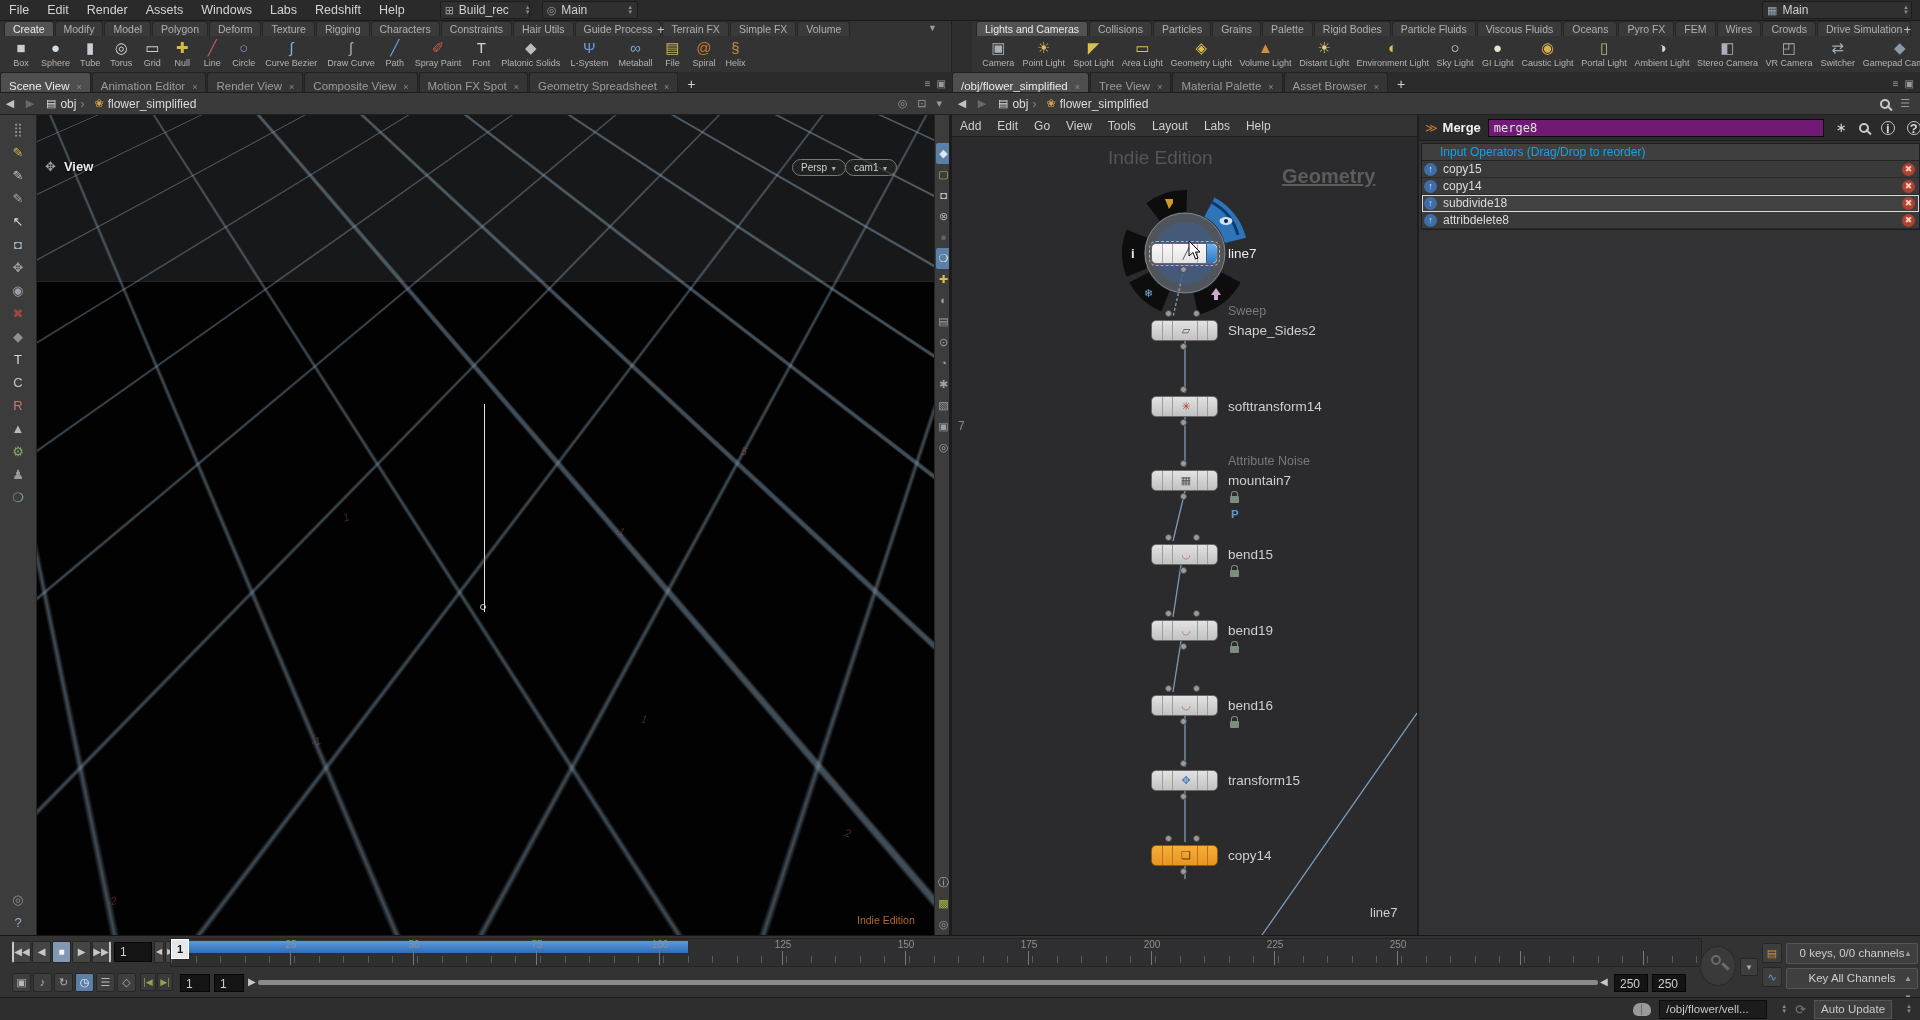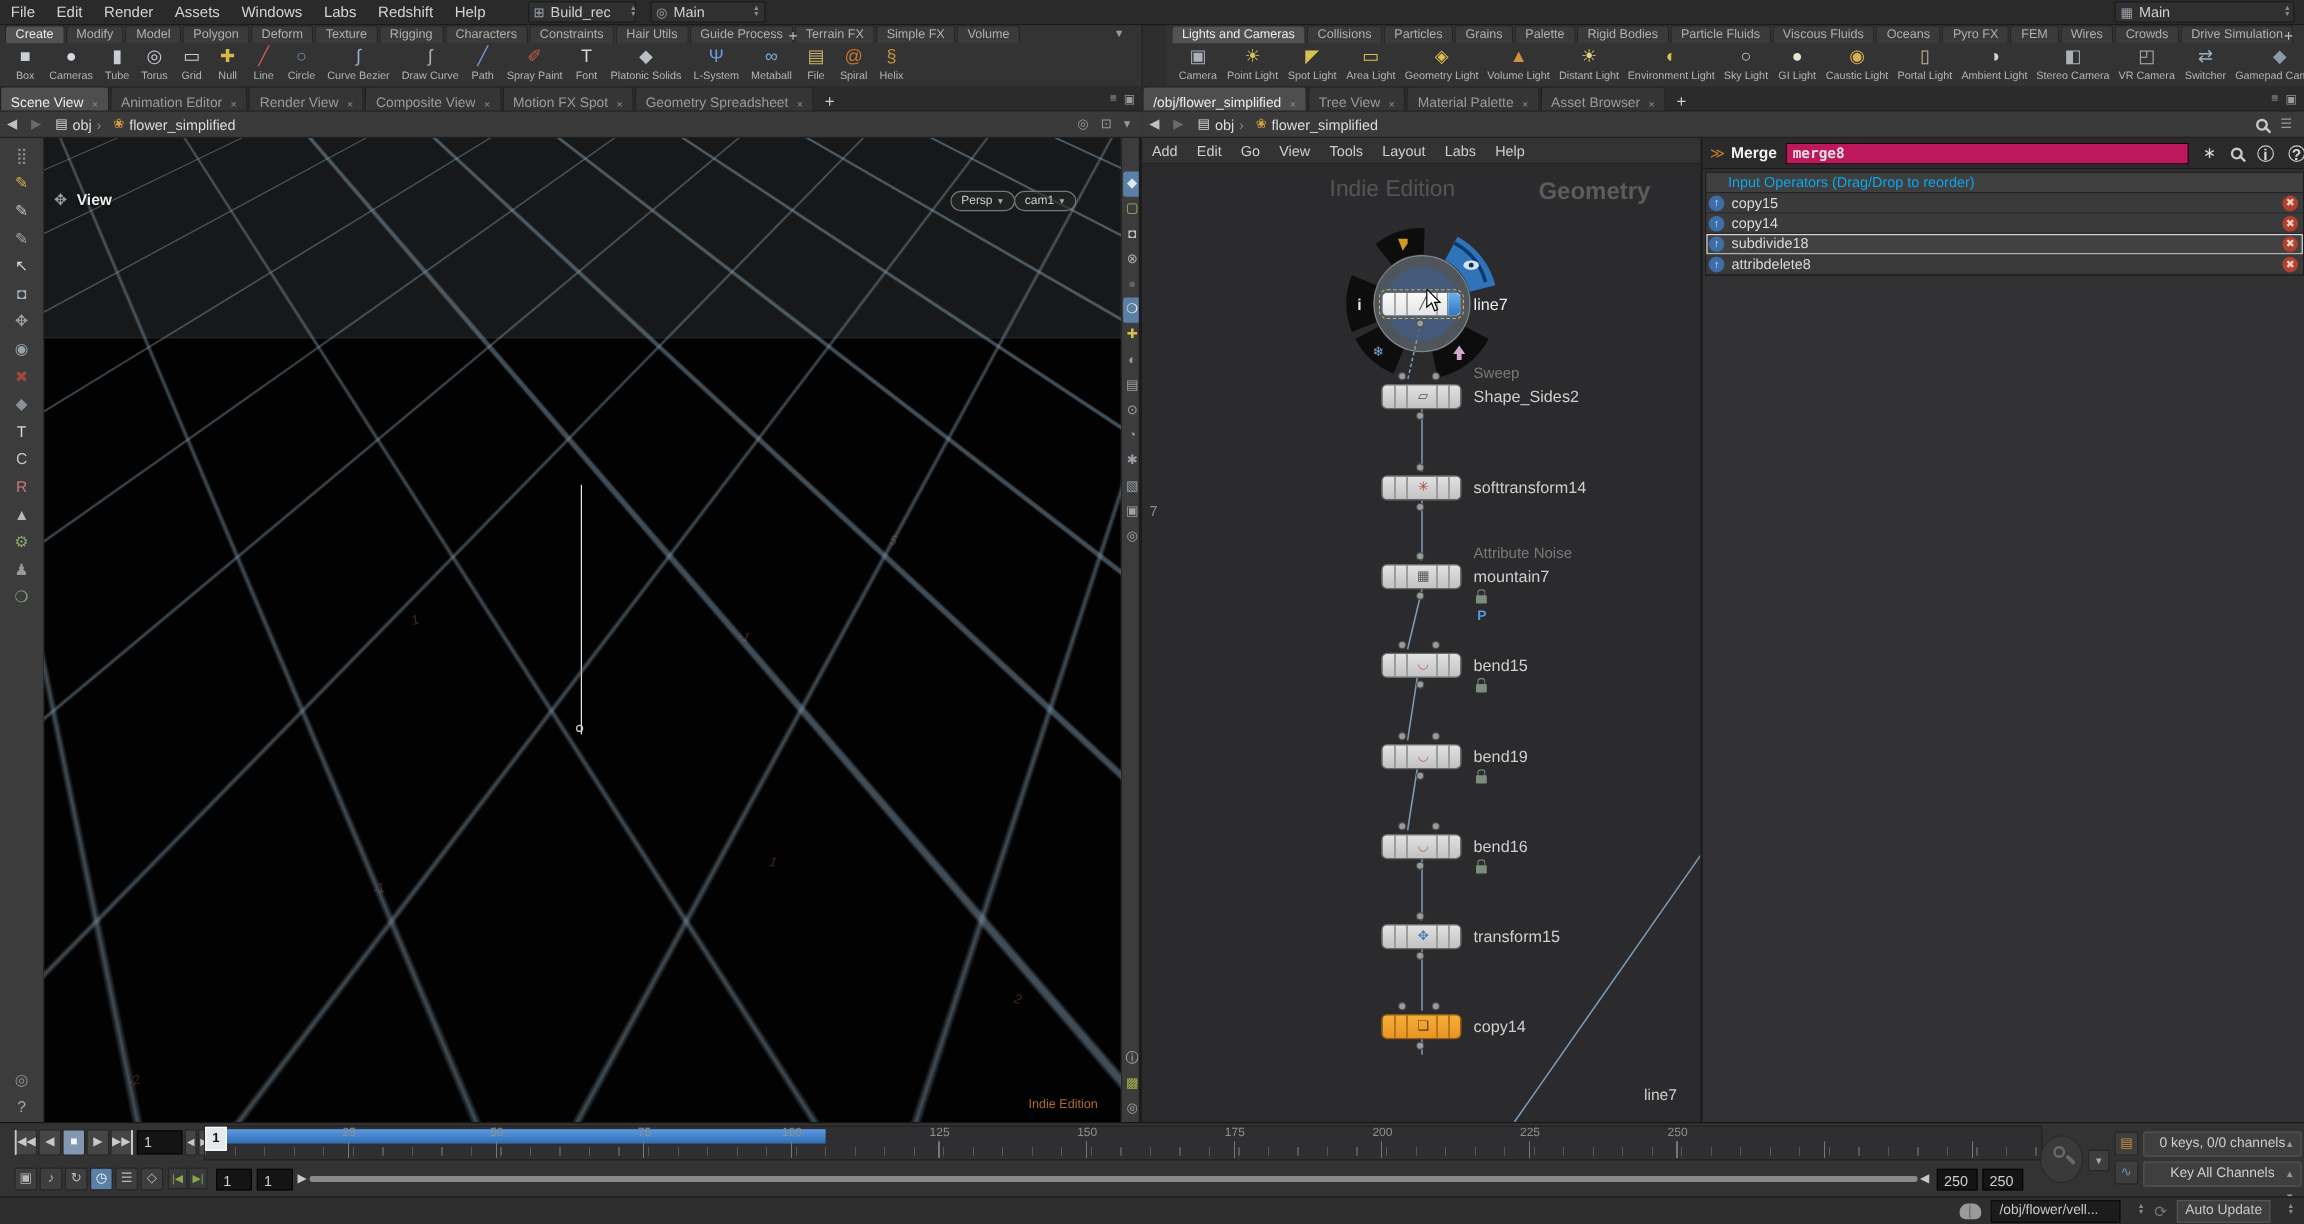--- a/index.html
+++ b/index.html
@@ -80,21 +80,21 @@
   .vsplit{position:absolute;left:949px;top:115px;width:3px;height:820px;background:#1c1c1c;cursor:ew-resize;}
 
   
   .rightpane{position:absolute;left:952px;top:115px;width:968px;height:820px;background:#2c2c2e;}
   .netmenu{position:absolute;left:0;top:0;width:968px;height:22px;background:#333;border-bottom:1px solid #1e1e1e;display:flex;align-items:center;}
   .netmenu .mi{padding:0 8px;font-size:12px;color:#cfcfcf;}
   .netmenu .icons{margin-left:auto;display:flex;gap:9px;align-items:center;padding-right:10px;}
   .netmenu .icons .ic{font-size:12px;}
   .netcanvas{position:absolute;left:0;top:22px;width:465px;height:798px;background:#2b2b2d;overflow:hidden;}
   .wm1{position:absolute;left:156px;top:10px;font-size:19px;color:#555;}
-  .wm2{position:absolute;left:330px;top:12px;font-size:20px;font-weight:bold;color:#5c5c5c;}
+  .wm2{position:absolute;left:330px;top:28px;font-size:20px;font-weight:bold;color:#5c5c5c;text-decoration:underline;}
   .edge7{position:absolute;left:6px;top:282px;color:#8a8a8a;font-size:12px;}
   .botlabel{position:absolute;left:418px;top:768px;color:#cfcfcf;font-size:13px;}
   svg.wires,svg.radial{position:absolute;left:0;top:0;}
   .node{position:absolute;left:199px;width:266px;height:21px;}
   .nbox{position:absolute;left:0;top:0;width:67px;height:21px;background:linear-gradient(#e2e2e2,#c6c6c6);border:1px solid #6a6a6a;border-radius:5px;
     background-image:linear-gradient(90deg,transparent 0 10px,#9c9c9c 10px 11px,transparent 11px 20px,#9c9c9c 20px 21px,transparent 21px 45px,#9c9c9c 45px 46px,transparent 46px 55px,#9c9c9c 55px 56px,transparent 56px),linear-gradient(#e2e2e2,#c2c2c2);}
   .node.sel .nbox{background-image:linear-gradient(90deg,transparent 0 10px,#aaa 10px 11px,transparent 11px 20px,#aaa 20px 21px,transparent 21px 45px,#aaa 45px 46px,transparent 46px),linear-gradient(#fafafa,#e4e4e4);outline:1px dashed #c8b468;outline-offset:1px;}
   .node.orange .nbox{background-image:linear-gradient(90deg,transparent 0 10px,#b8741a 10px 11px,transparent 11px 20px,#b8741a 20px 21px,transparent 21px 45px,#b8741a 45px 46px,transparent 46px 55px,#b8741a 55px 56px,transparent 56px),linear-gradient(#f6ae38,#e89422);border-color:#8a5a10;}
   .nflag{position:absolute;right:0;top:0;width:11px;height:19px;background:linear-gradient(#6ab2ee,#2f77c0);border-left:1px solid #3a5a7a;border-radius:0 5px 5px 0;display:none;}
   .node.sel .nflag{display:block;}
@@ -109,21 +109,21 @@
   .lock{width:9px;height:7px;background:#7d8d7d;border-radius:1px;position:relative;}
   .lock::before{content:"";position:absolute;width:5px;height:5px;border:1.5px solid #7d8d7d;border-bottom:none;border-radius:3px 3px 0 0;top:-5px;left:1px;}
   .nbadge{position:absolute;left:80px;top:38px;color:#5a9ad8;font-size:11.5px;font-weight:bold;}
   .cursor{position:absolute;left:236px;top:104px;}
 
   
   .parampane{position:absolute;left:465px;top:0;width:503px;height:820px;background:#323234;border-left:2px solid #1e1e1e;}
   .phead{position:absolute;left:0;top:0;width:503px;height:26px;background:#2a2a2a;display:flex;align-items:center;border-bottom:1px solid #1c1c1c;}
   .phead .nicn{font-size:12px;color:#c87830;margin:0 5px 0 6px;}
   .phead .ptype{font-weight:bold;color:#f0f0f0;font-size:13px;margin-right:7px;}
-  .pname{width:336px;height:18px;background:#be185d;border:1px solid #0a0a0a;color:#e0e0e0;font-family:"DejaVu Sans Mono",monospace;font-size:12px;line-height:17px;padding:0 5px;font-weight:bold;}
+  .pname{width:336px;height:18px;background:#701a75;border:1px solid #0a0a0a;color:#e0e0e0;font-family:"DejaVu Sans Mono",monospace;font-size:12px;line-height:17px;padding:0 5px;}
   .phead .hic{margin-left:12px;color:#d8d8d8;font-size:13px;}
   .circ{display:inline-block;width:14px;height:14px;border:1px solid #c8c8c8;border-radius:50%;color:#c8c8c8;font-size:10px;line-height:13px;text-align:center;font-weight:bold;}
   .csmag{display:inline-block;width:10px;height:10px;border:2px solid #c8c8c8;border-radius:50%;position:relative;}
   .csmag::after{content:"";position:absolute;width:7px;height:2px;background:#c8c8c8;transform:rotate(45deg);right:-5px;bottom:-2px;}
   .plist{position:absolute;left:2px;top:28px;width:499px;background:#2d2d2d;border:1px solid #1e1e1e;}
   .plh{height:17px;background:#3f3f3f;color:#0ea5e9;font-size:12px;line-height:16px;padding-left:18px;border-bottom:1px solid #232323;}
   .prow{position:relative;height:17px;background:#3a3a3a;border-bottom:1px solid #2a2a2a;display:flex;align-items:center;}
   .prow.selr{outline:1px solid #d8d8d8;outline-offset:-1px;background:#414141;}
   .prow .up{width:13px;height:13px;background:#3d6ea8;border-radius:50%;color:#dce8f4;font-size:9px;line-height:13px;text-align:center;margin:0 6px 0 2px;}
   .prow .pn{color:#dcdcdc;font-size:12px;flex:1;}
@@ -226,21 +226,21 @@
       </div>
     <div class="stab-add" style="position:absolute;top:1px;left:650px">+</div>
     <div class="stools">
 
     <div class="tool">
           <span class="tg" style="color: rgb(201, 206, 214);">■</span>
           <span class="tl">Box</span>
         </div>
         <div class="tool">
           <span class="tg" style="color: rgb(212, 218, 226);">●</span>
-          <span class="tl">Cameras</span>
+          <span class="tl">Sphere</span>
         </div>
         <div class="tool">
           <span class="tg" style="color: rgb(201, 206, 214);">▮</span>
           <span class="tl">Tube</span>
         </div>
         <div class="tool">
           <span class="tg" style="color: rgb(201, 206, 214);">◎</span>
           <span class="tl">Torus</span>
         </div>
         <div class="tool">

